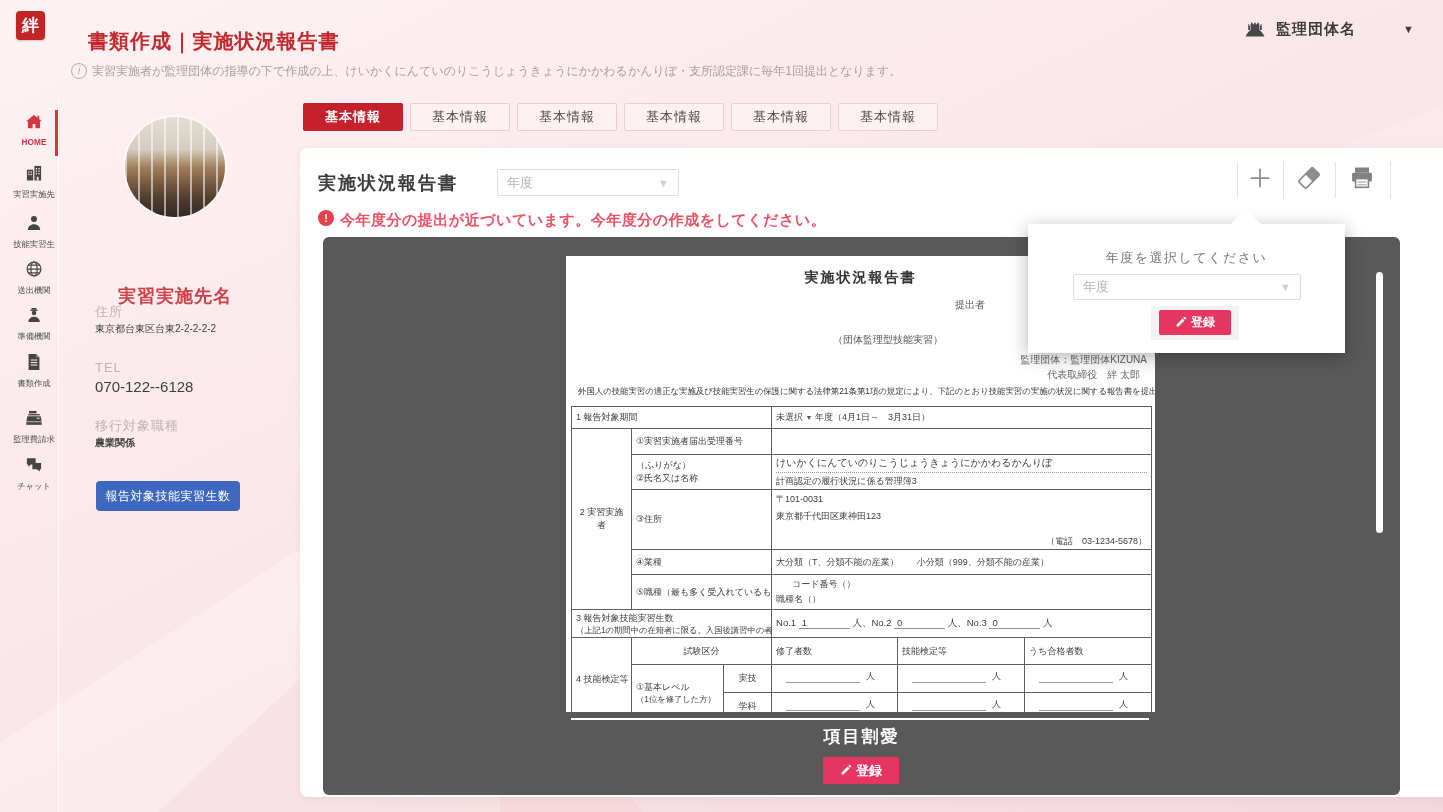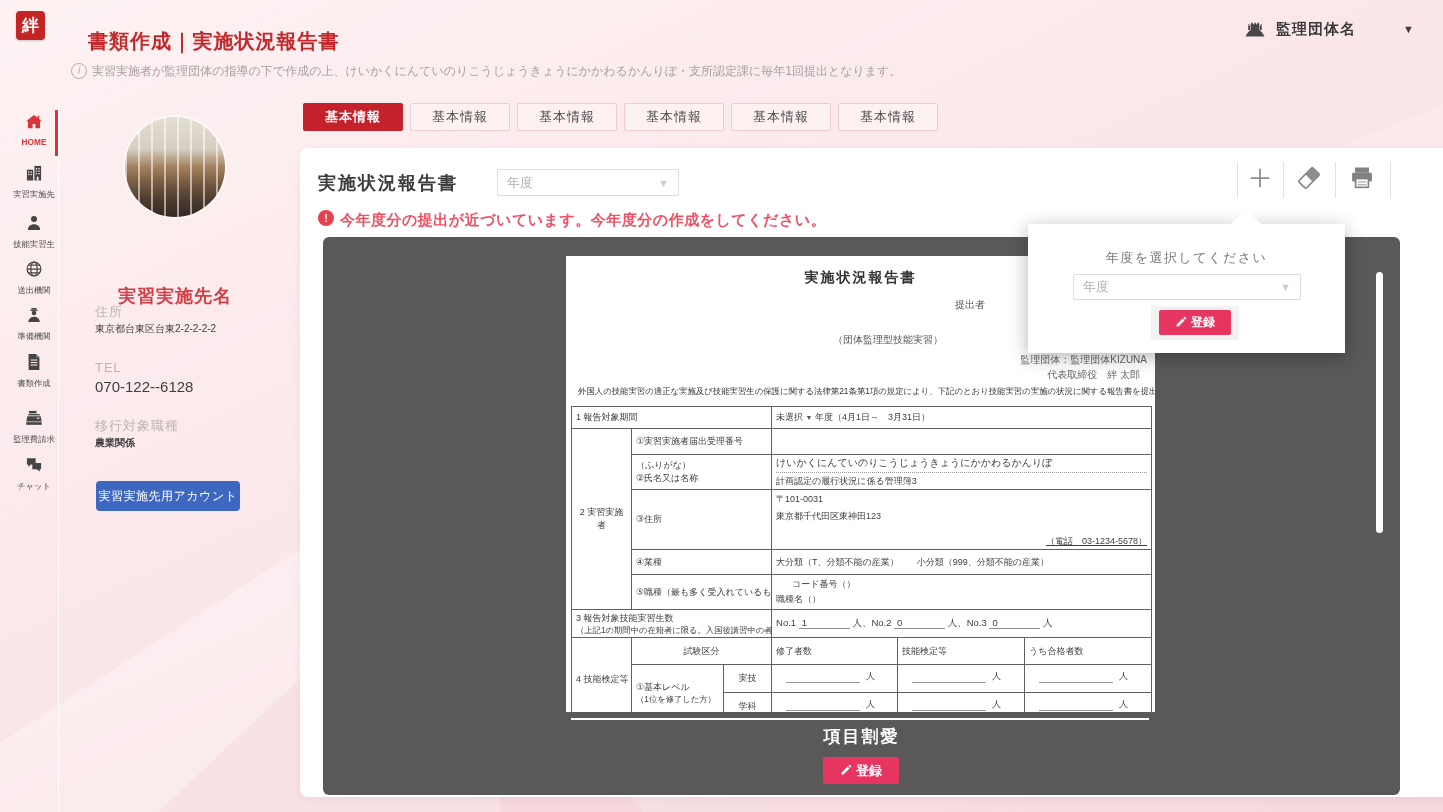--- a/index.html
+++ b/index.html
@@ -202,21 +202,21 @@
   <div class="ab active-bar"></div>
 
   <div class="ab photo"></div>
   <div class="ab profile-name">実習実施先名</div>
   <div class="ab f-label" style="left:95px;top:303px;">住所</div>
   <div class="ab f-value" style="left:95px;top:322px;">東京都台東区台東2-2-2-2-2</div>
   <div class="ab f-label" style="left:95px;top:360px;text-align:right;">TEL</div>
   <div class="ab f-value" style="left:95px;top:378px;font-size:15px;text-align:right;">070-122--6128</div>
   <div class="ab f-label" style="left:95px;top:417px;">移行対象職種</div>
   <div class="ab f-value" style="left:95px;top:436px;font-weight:bold;">農業関係</div>
-  <div class="ab acct-btn">実習実施先用アカウント</div>
+  <div class="ab acct-btn">報告対象技能実習生数</div>
 
   <div class="ab tab on" style="left:303px;">基本情報</div>
   <div class="ab tab off" style="left:410px;">基本情報</div>
   <div class="ab tab off" style="left:517px;">基本情報</div>
   <div class="ab tab off" style="left:624px;">基本情報</div>
   <div class="ab tab off" style="left:731px;">基本情報</div>
   <div class="ab tab off" style="left:838px;">基本情報</div>
 
   <div class="ab panel">
     <div class="ab panel-title">実施状況報告書</div>
@@ -296,21 +296,21 @@
             <td colspan="3">
               <span class="kana">けいかくにんていのりこうじょうきょうにかかわるかんりぼ</span>
               <span>計画認定の履行状況に係る管理簿3</span>
             </td>
           </tr>
           <tr style="height:55px">
             <td colspan="2">③住所</td>
             <td colspan="3">
               <span style="display:block;margin:2px 0;">〒101-0031</span>
               <span style="display:block;margin:4px 0;">東京都千代田区東神田123</span>
-              <span class="tel-line" style="display:block;margin-top:12px;text-decoration:underline;">（電話　03-1234-5678）</span>
+              <span class="tel-line" style="display:block;margin-top:12px;">（電話　03-1234-5678）</span>
             </td>
           </tr>
           <tr style="height:25px">
             <td colspan="2">④業種</td>
             <td colspan="3">大分類（T、分類不能の産業）　　小分類（999、分類不能の産業）</td>
           </tr>
           <tr style="height:31px">
             <td colspan="2">⑤職種（最も多く受入れているもの）</td>
             <td colspan="3">
               <span style="display:block;margin:2px 16px;">コード番号（）</span>

